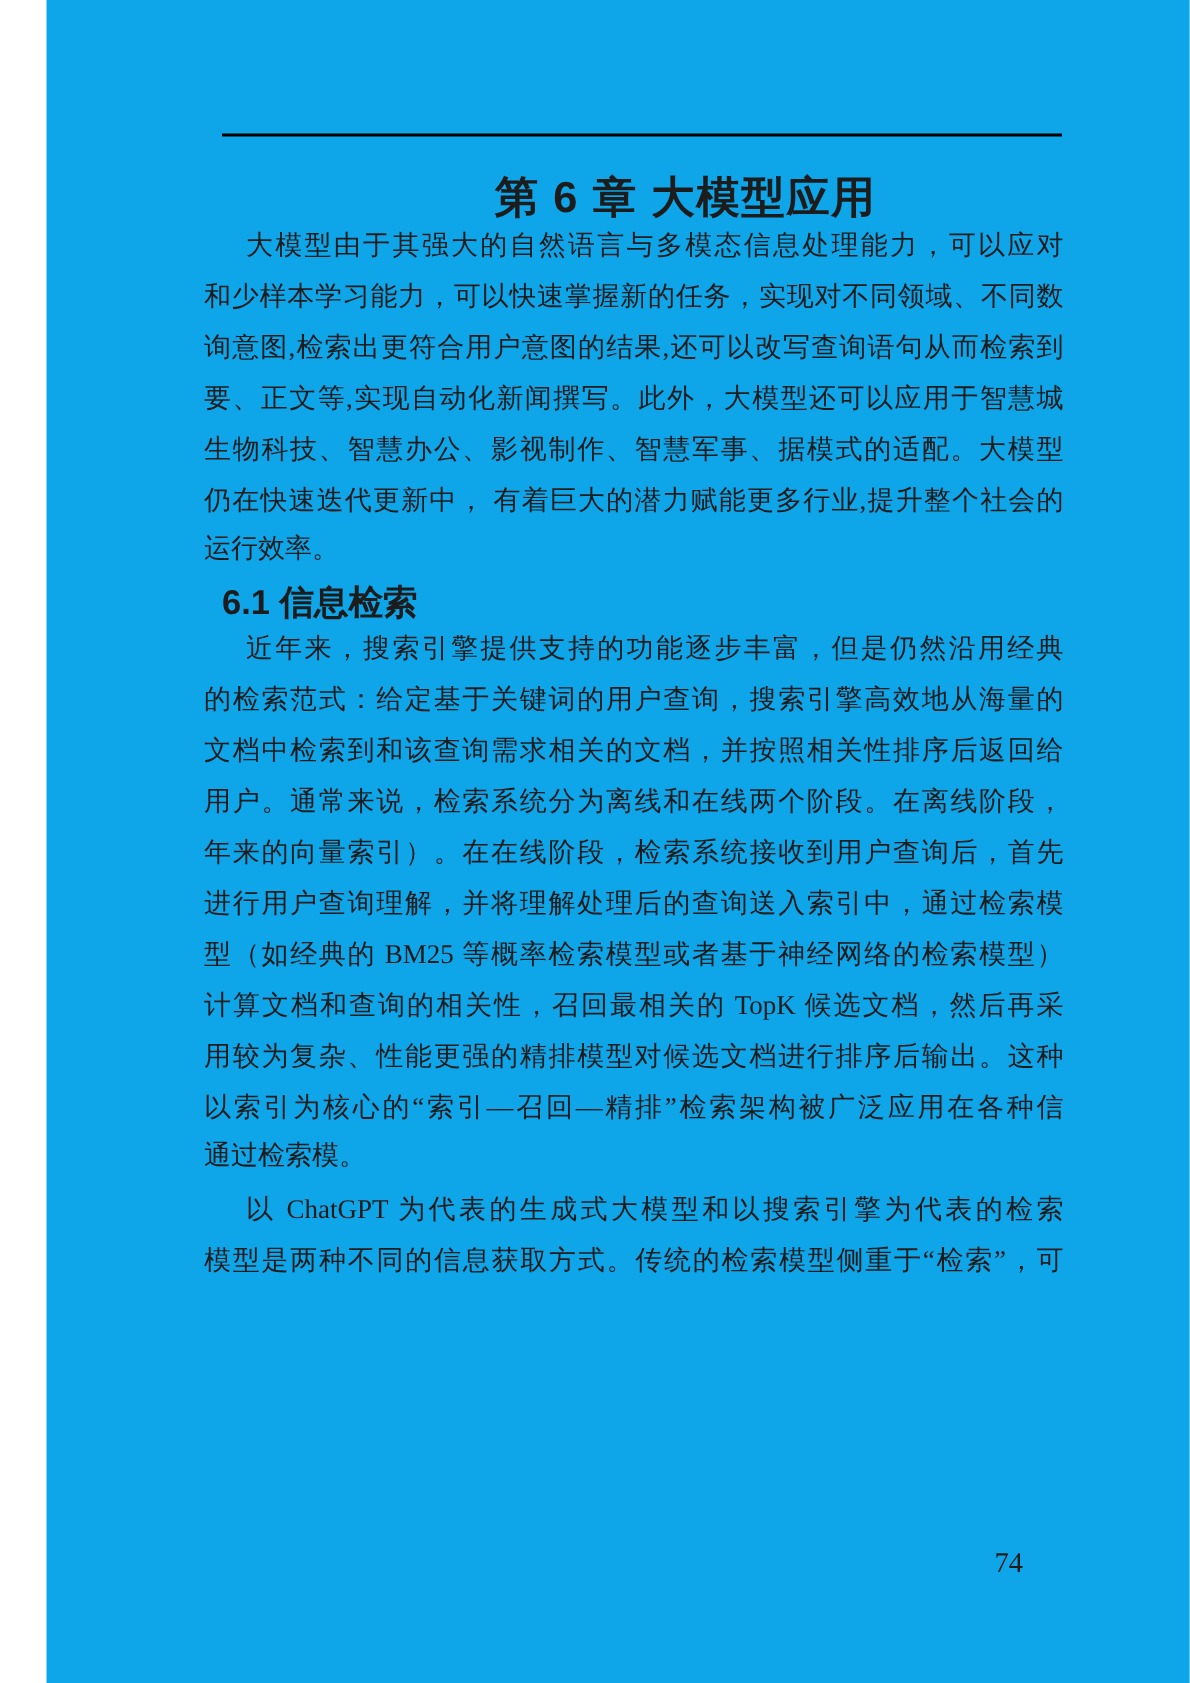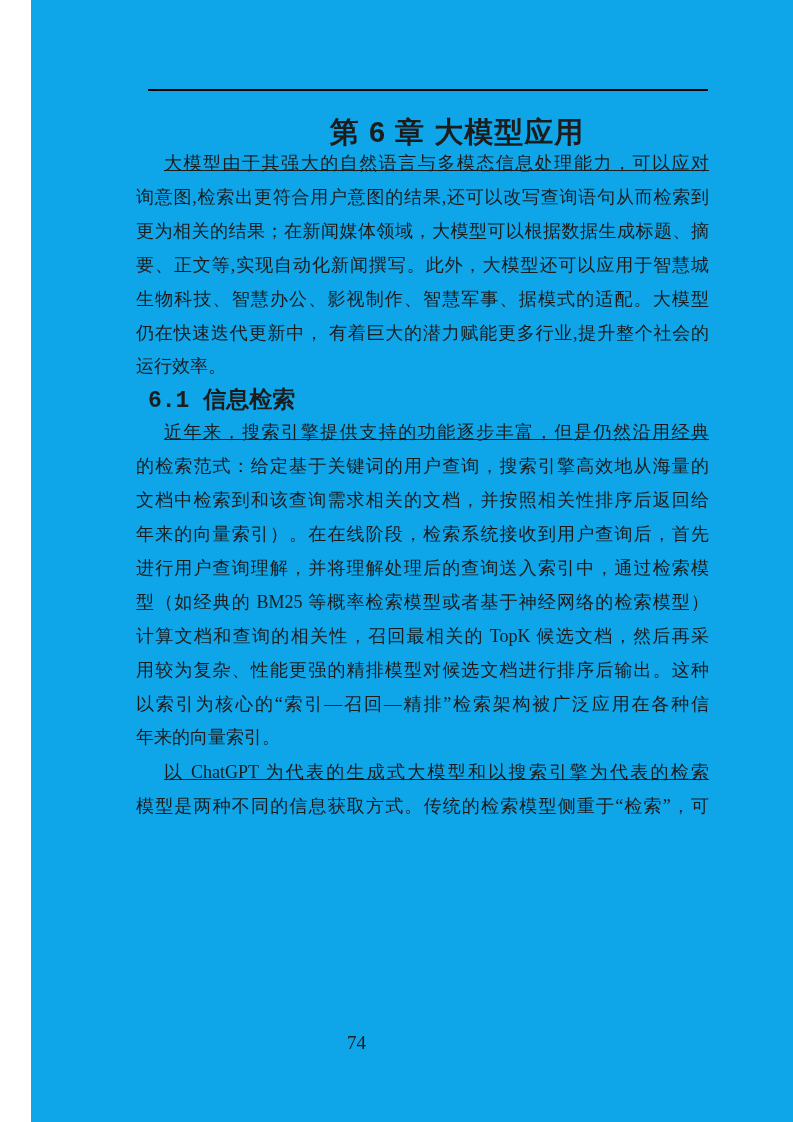--- a/index.html
+++ b/index.html
@@ -43,75 +43,76 @@
     width: 573px;
   }
   .line {
     font-size: 18px;
     line-height: 34px;
     height: 34px;
     text-align: justify;
     text-align-last: justify;
     overflow: hidden;
   }
-  .line.first { text-indent: 28px; text-decoration: underline; }
+  .line.first { text-indent: 28px; }
   .line.end { text-align-last: left; font-family: Liberation Mono, monospace; }
   .section-heading {
-    font-family: Liberation Mono, monospace;
+    font-family: Liberation Sans, sans-serif;
     font-weight: 700;
     font-size: 23px;
     line-height: 28px;
     height: 28px;
     margin: 3px 0 0 12px;
     white-space: nowrap;
   }
   .page-number {
     position: absolute;
     left: 0;
     top: 1032px;
     width: 651px;
-    text-align: center;
+    text-align: right;
     font-size: 19px;
     line-height: 22px;
   }
 </style>
 </head>
 <body>
 
 <div class="page">
 
   <div class="header-rule"></div>
 
   <h1 class="chapter-title">第 6 章 大模型应用</h1>
 
   <div class="content">
 
     <div>
       <div class="line first">大模型由于其强大的自然语言与多模态信息处理能力，可以应对</div>
+      <div class="line">和少样本学习能力，可以快速掌握新的任务，实现对不同领域、不同数</div>
       <div class="line">询意图,检索出更符合用户意图的结果,还可以改写查询语句从而检索到</div>
-      <div class="line">更为相关的结果；在新闻媒体领域，大模型可以根据数据生成标题、摘</div>
       <div class="line">要、正文等,实现自动化新闻撰写。此外，大模型还可以应用于智慧城市、</div>
       <div class="line">生物科技、智慧办公、影视制作、智慧军事、据模式的适配。大模型</div>
       <div class="line">仍在快速迭代更新中， 有着巨大的潜力赋能更多行业,提升整个社会的</div>
       <div class="line end">运行效率。</div>
     </div>
 
     <h2 class="section-heading">6.1 信息检索</h2>
 
     <div>
       <div class="line first">近年来，搜索引擎提供支持的功能逐步丰富，但是仍然沿用经典</div>
       <div class="line">的检索范式：给定基于关键词的用户查询，搜索引擎高效地从海量的</div>
       <div class="line">文档中检索到和该查询需求相关的文档，并按照相关性排序后返回给</div>
+      <div class="line">用户。通常来说，检索系统分为离线和在线两个阶段。在离线阶段，</div>
       <div class="line">年来的向量索引）。在在线阶段，检索系统接收到用户查询后，首先</div>
       <div class="line">进行用户查询理解，并将理解处理后的查询送入索引中，通过检索模</div>
       <div class="line">型（如经典的 BM25 等概率检索模型或者基于神经网络的检索模型）</div>
       <div class="line">计算文档和查询的相关性，召回最相关的 TopK 候选文档，然后再采</div>
       <div class="line">用较为复杂、性能更强的精排模型对候选文档进行排序后输出。这种</div>
       <div class="line">以索引为核心的“索引—召回—精排”检索架构被广泛应用在各种信</div>
-      <div class="line end">年来的向量索引。</div>
+      <div class="line end">通过检索模。</div>
     </div>
 
     <div>
       <div class="line first">以 ChatGPT 为代表的生成式大模型和以搜索引擎为代表的检索</div>
       <div class="line">模型是两种不同的信息获取方式。传统的检索模型侧重于“检索”，可</div>
     </div>
 
   </div>
 
   <div class="page-number">74</div>

